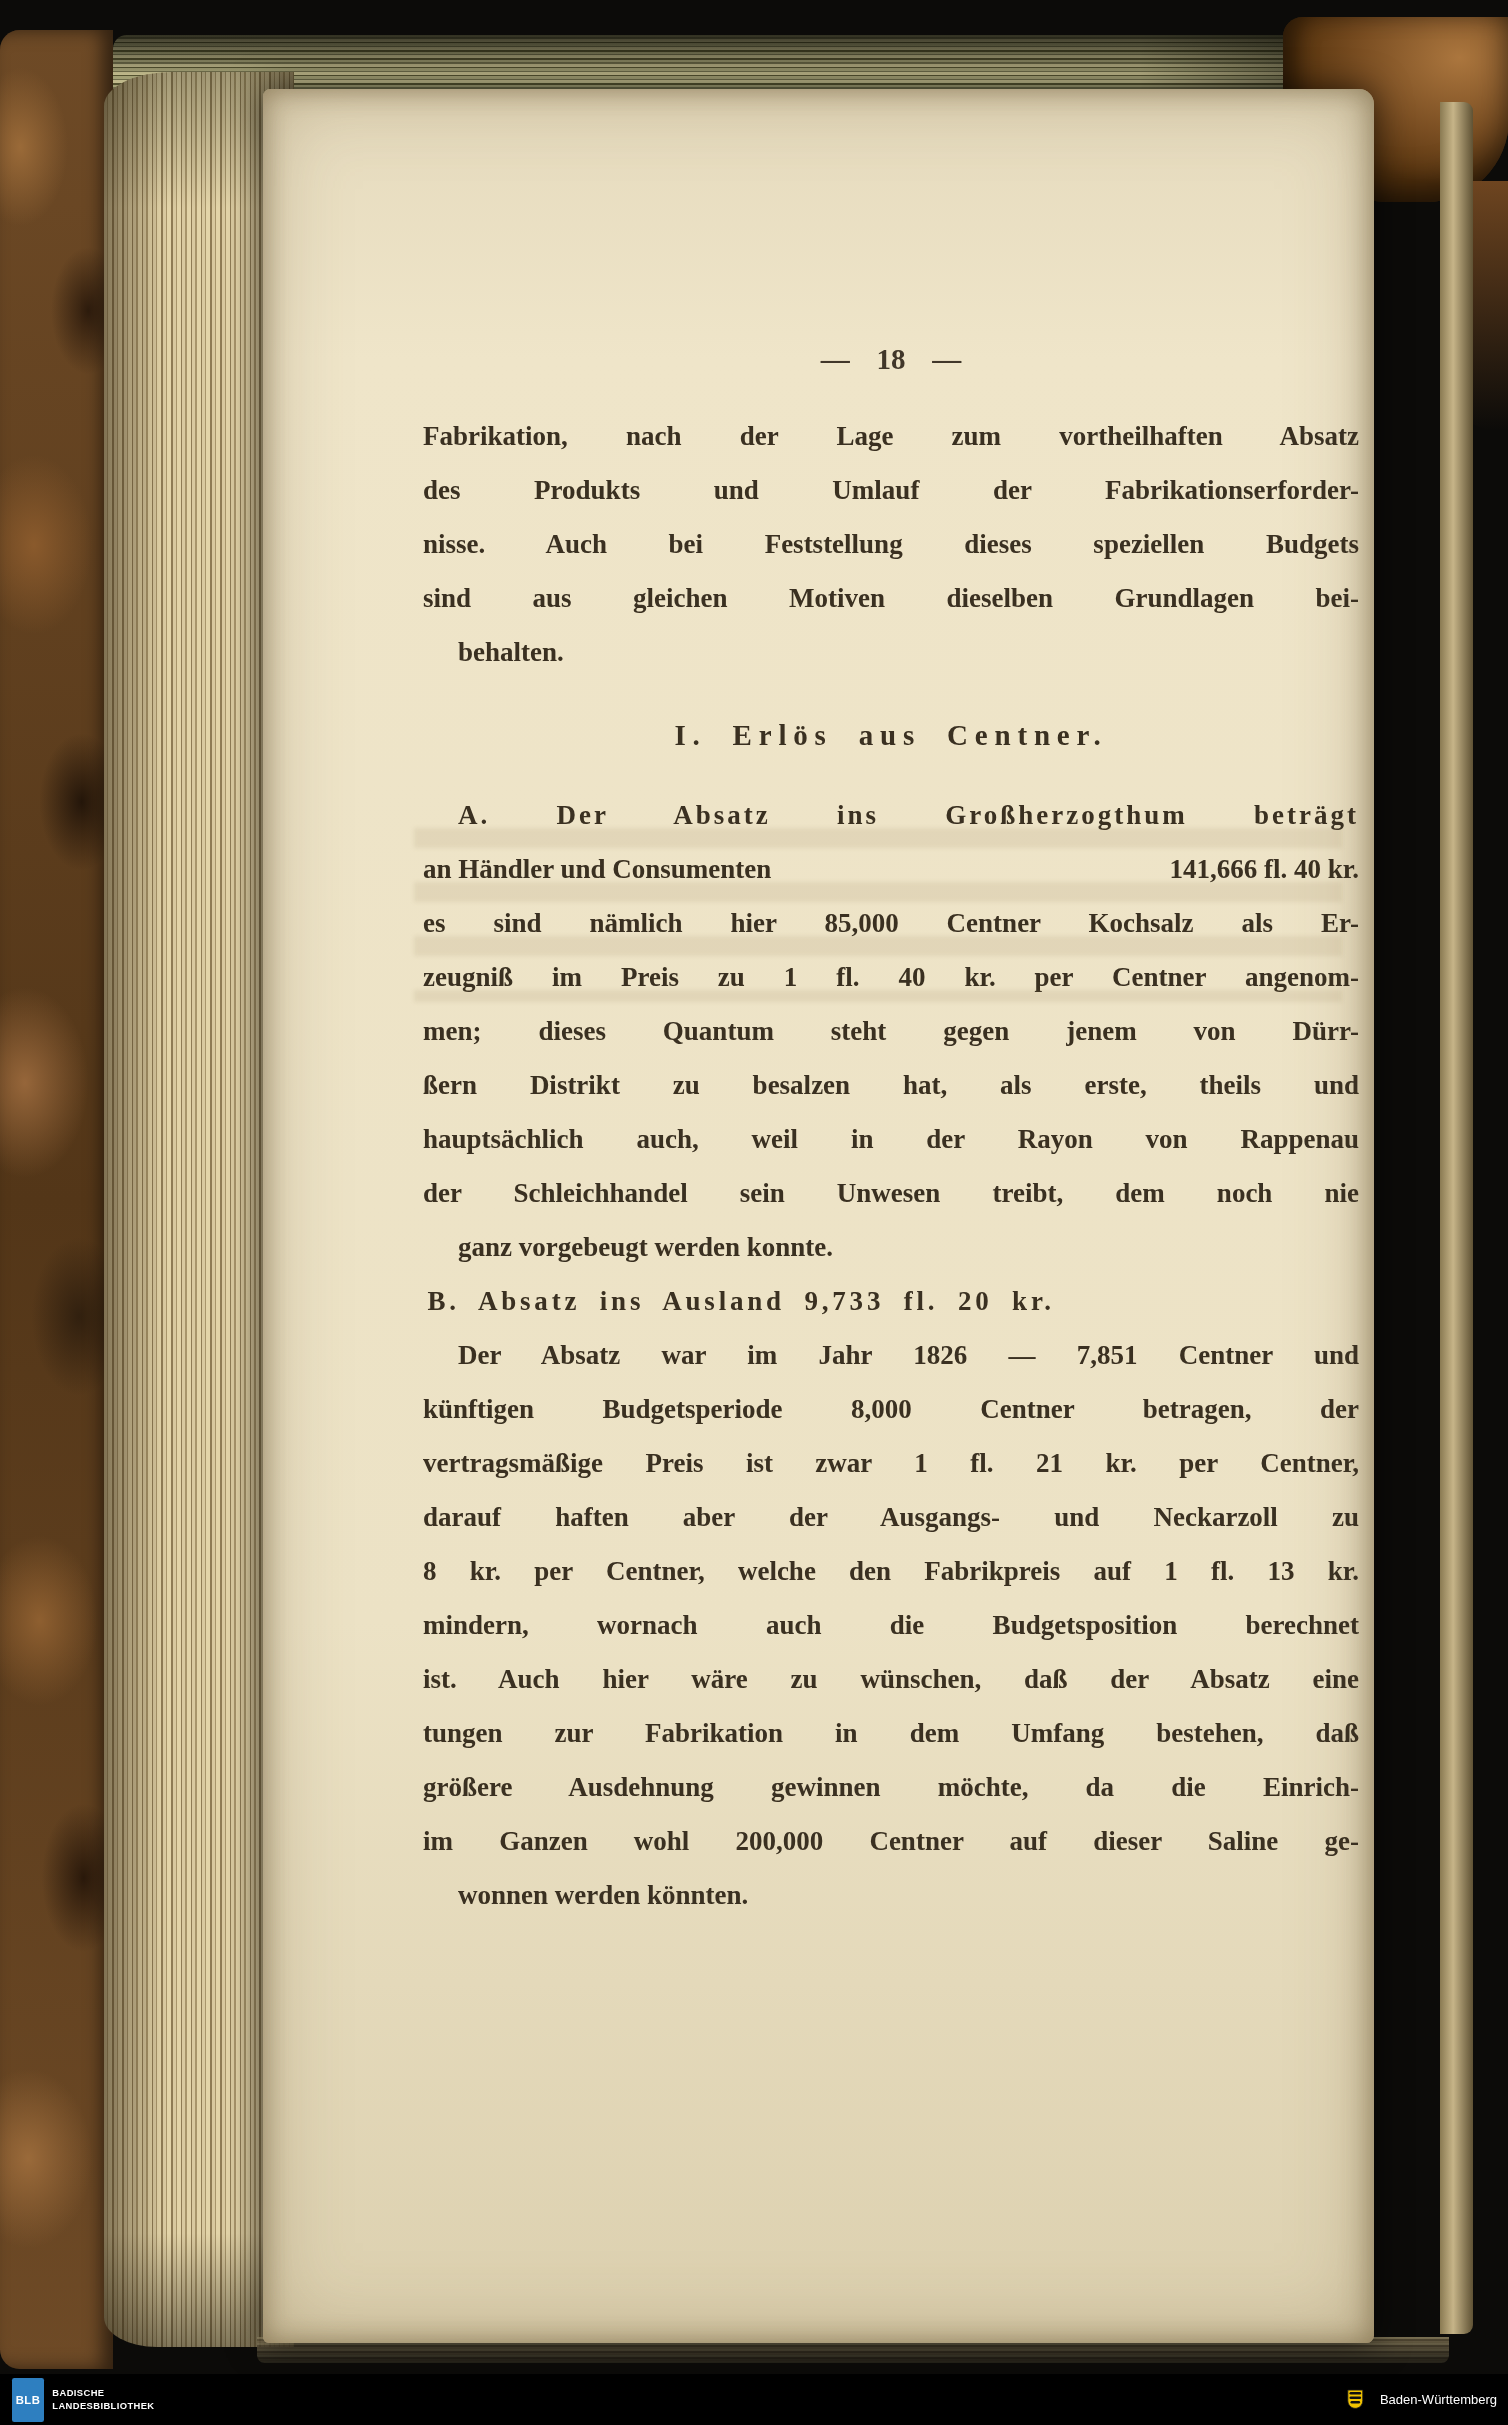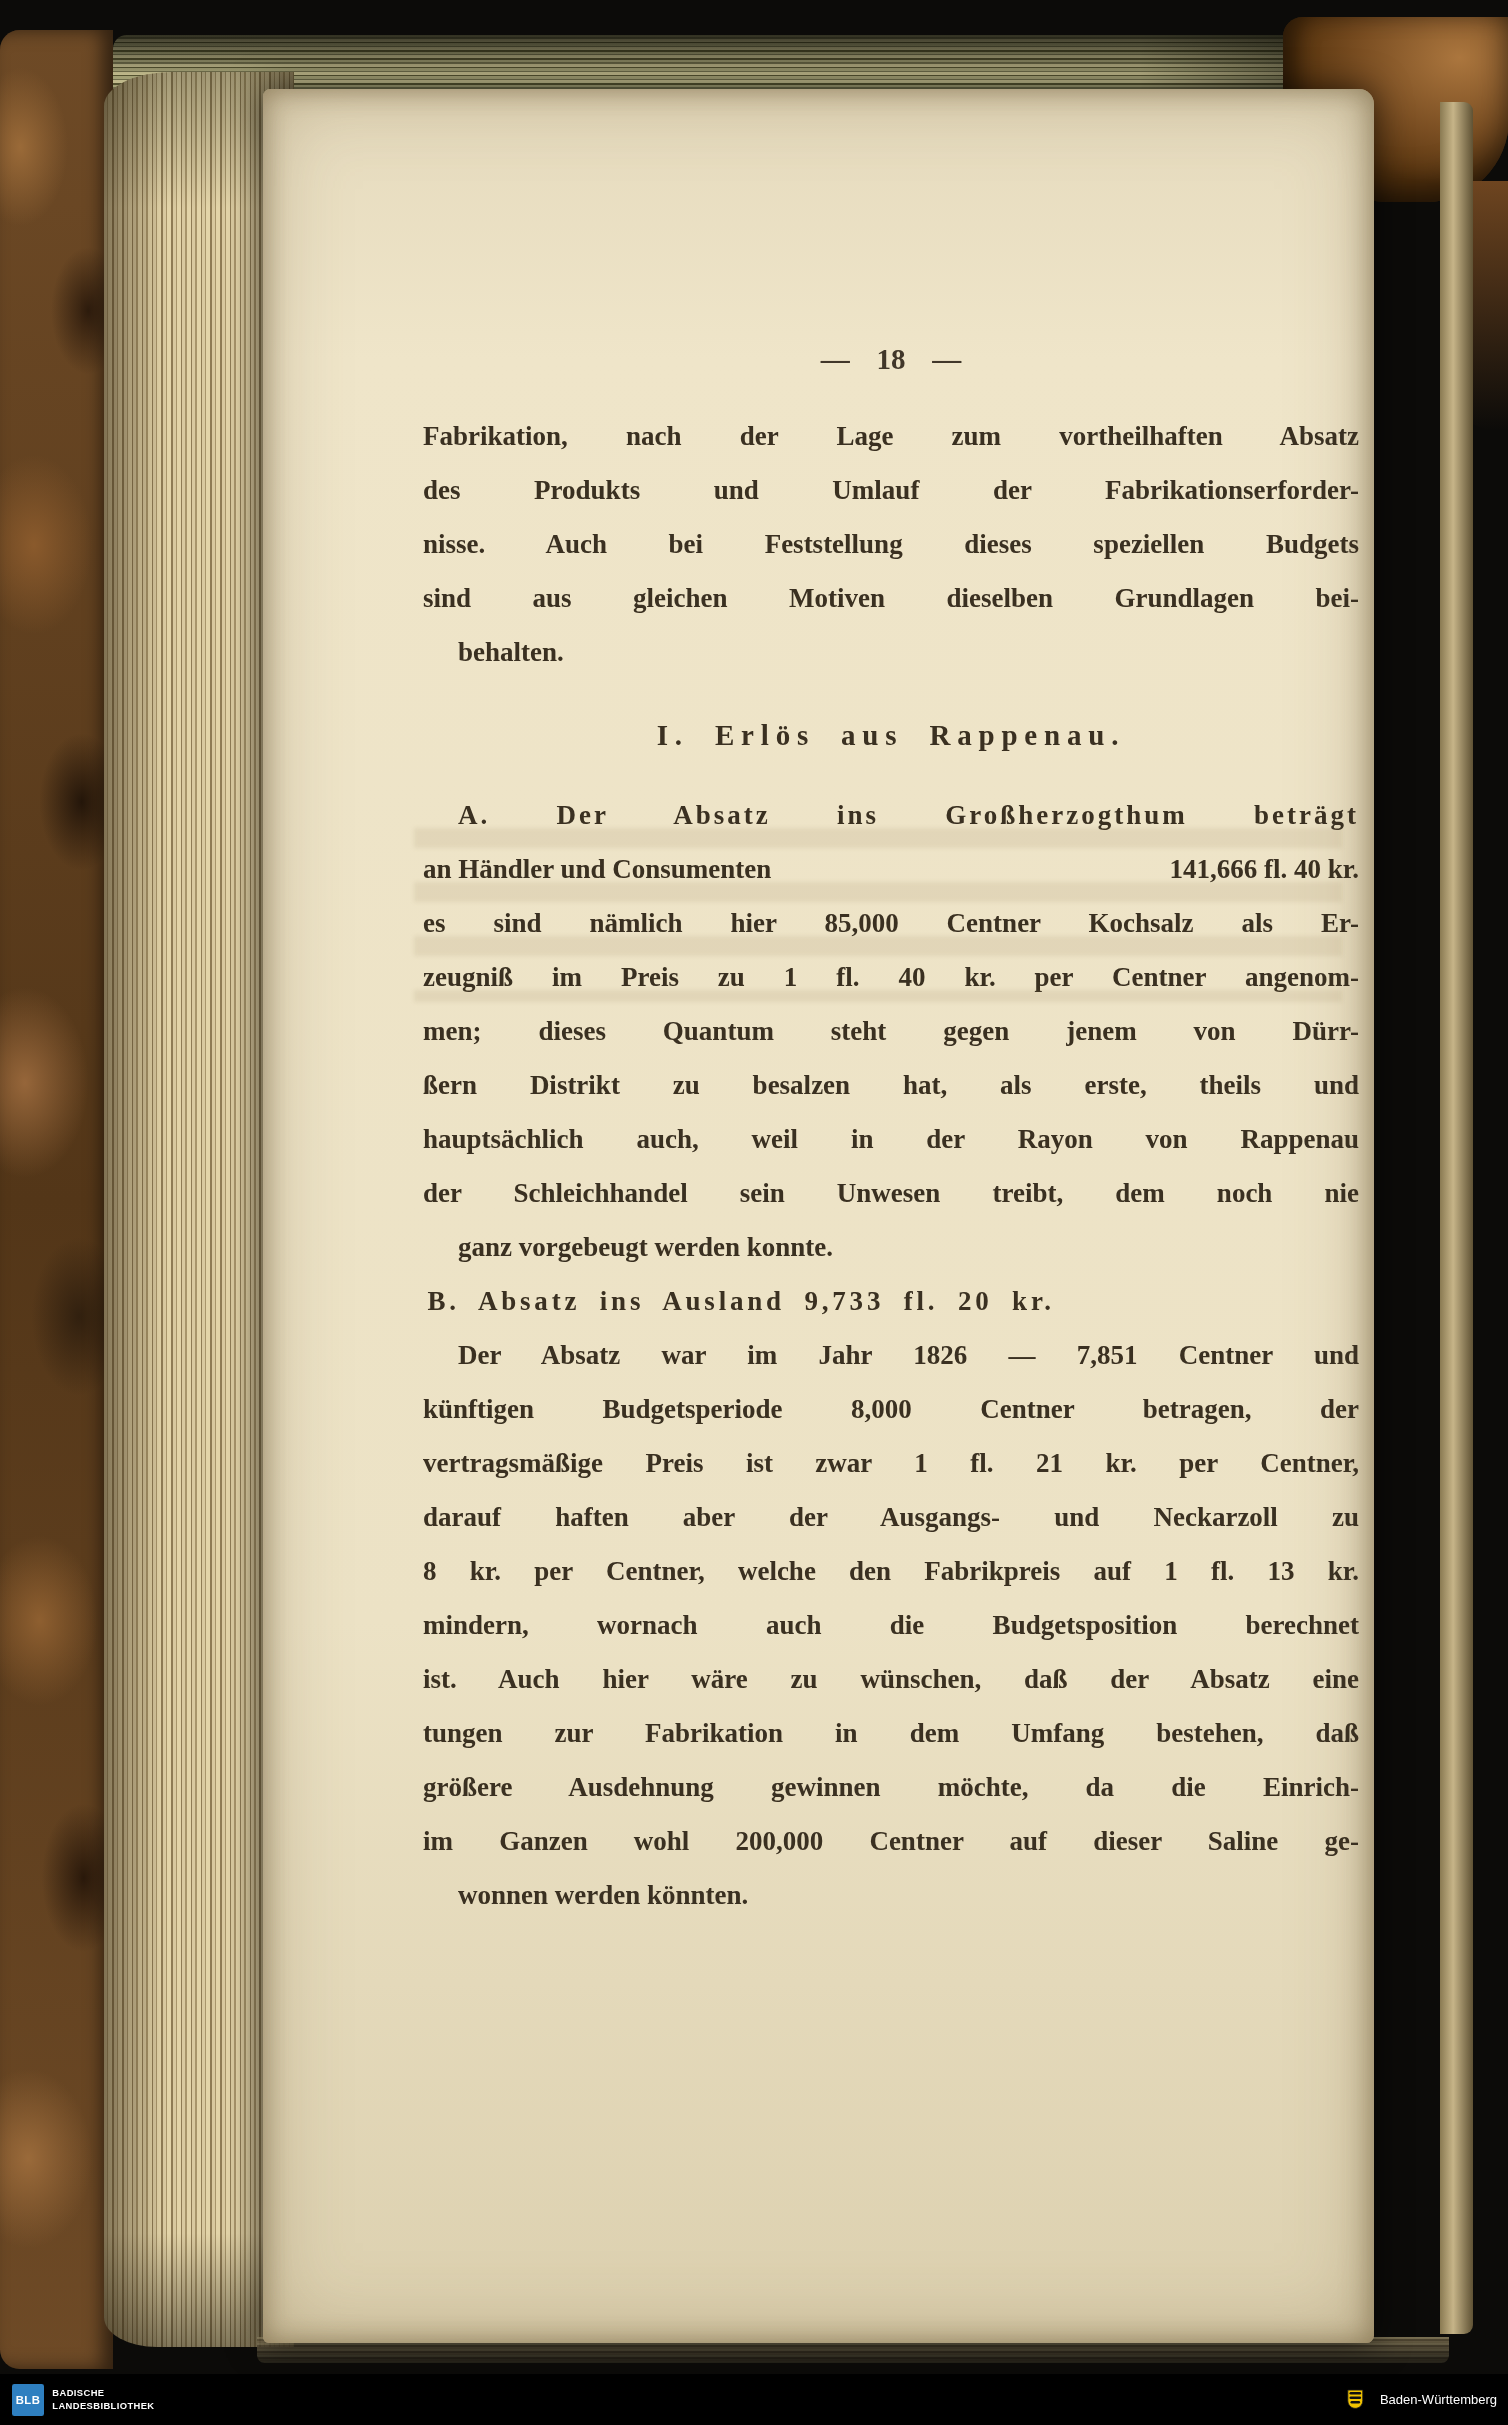--- a/index.html
+++ b/index.html
@@ -66,21 +66,21 @@
   .head-a{padding-left:35px;}
   .head-b{text-align-last:left;letter-spacing:3.8px;padding-left:4.5px;}
   .amount-line{display:flex;justify-content:space-between;line-height:54px;}
   .indent-first .tline:first-child{padding-left:35px;}
 
   
   .footer{position:absolute;left:0;top:2374px;width:1509px;height:51px;background:#000;
     display:flex;align-items:center;justify-content:space-between;box-sizing:border-box;padding:0 12px;
     font-family:"Liberation Sans","DejaVu Sans",sans-serif;}
   .blb{display:flex;align-items:center;gap:8.3px;}
-  .blb-badge{width:32px;height:32px;background:#2e7fc0;color:#fff;border-radius:2.3px;
+  .blb-badge{width:32px;height:44px;background:#2e7fc0;color:#fff;border-radius:2.3px;
     display:flex;align-items:center;justify-content:center;font-weight:700;font-size:11.3px;letter-spacing:0.4px;}
   .blb-name{color:#fff;font-weight:700;font-size:9.4px;line-height:1.3;letter-spacing:0.4px;}
   .bw{display:flex;align-items:center;gap:16px;color:#fff;font-size:13px;text-align:center;}
   .bw-shield{width:16.6px;height:20.4px;display:block;}
 </style>
 </head>
 <body>
 
 <div class="screen">
 
@@ -98,21 +98,21 @@
       <div class="page-number">— 18 —</div>
 
       <div class="para">
           <div class="tline">Fabrikation, nach der Lage zum vortheilhaften Absatz</div>
           <div class="tline">des Produkts und Umlauf der Fabrikationserforder-</div>
           <div class="tline">nisse. Auch bei Feststellung dieses speziellen Budgets</div>
           <div class="tline">sind aus gleichen Motiven dieselben Grundlagen bei-</div>
           <div class="tline para-end">behalten.</div>
         </div>
 
-      <div class="heading">I. Erlös aus Rappenau.</div>
+      <div class="heading">I. Erlös aus Centner.</div>
 
       <div class="tline spaced head-a">A. Der Absatz ins Großherzogthum beträgt</div>
 
       <div class="amount-line">
         <span>an Händler und Consumenten</span>
         <span>141,666 fl. 40 kr.</span>
       </div>
 
       <div class="para">
           <div class="tline">es sind nämlich hier 85,000 Centner Kochsalz als Er-</div>

